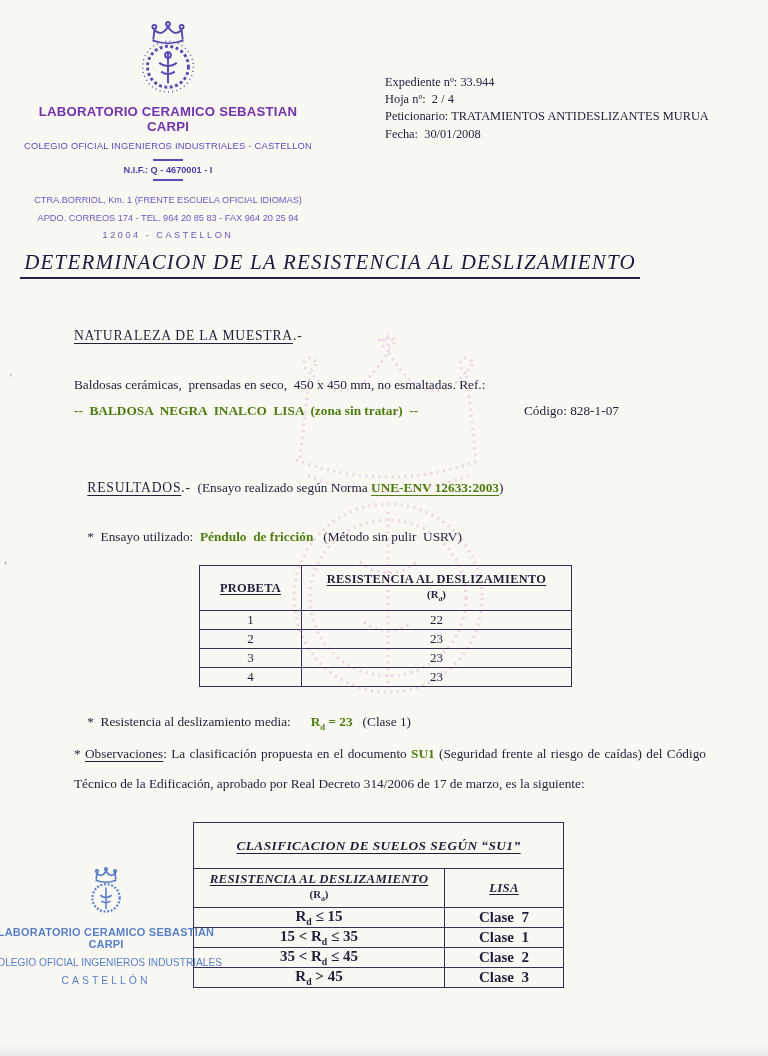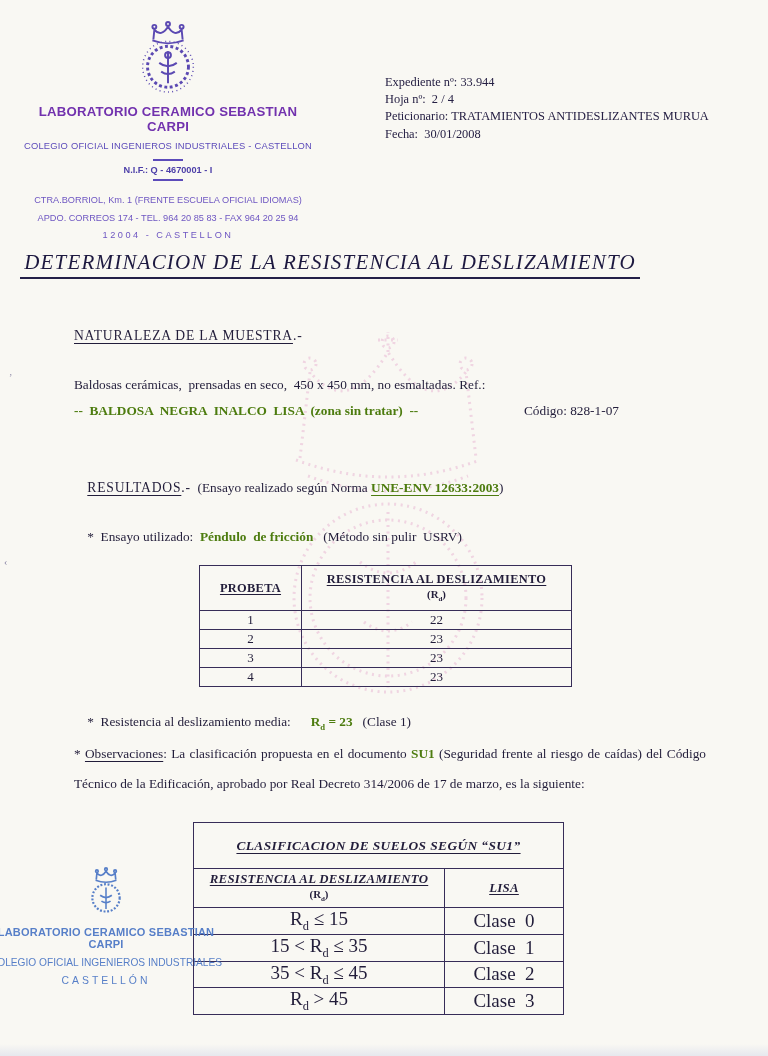--- a/index.html
+++ b/index.html
@@ -56,21 +56,21 @@
   .th-main { font-size:12.4px; font-weight:bold; letter-spacing:.3px;
     text-decoration:underline; text-underline-offset:2px; }
   .th-sub { font-size:10.8px; font-weight:bold; margin-top:1px; }
   .t2 .title-cell { height:45px; vertical-align:middle; }
   .t2 .title-cell div { font-style:italic; font-size:13.4px; font-weight:bold; letter-spacing:.4px;
     text-decoration:underline; text-underline-offset:3px; }
   .t2 .hdr-cell { height:38px; vertical-align:middle; }
   .t2 .hdr-main { font-size:12.8px; font-weight:bold; font-style:italic; letter-spacing:.3px;
     text-decoration:underline; text-underline-offset:2px; }
   .t2 .hdr-sub { font-size:10.8px; margin-top:1px; }
-  .t2 tbody td { height:18.8px; font-size:19px; }
+  .t2 tbody td { height:18.8px; font-size:15px;font-weight:bold; }
 
   
   .stamp { left:-12px; top:864px; width:236px; text-align:center; z-index:3;
     font-family:"Liberation Sans", sans-serif; color:#4f79c6; opacity:.95; }
   .stamp-l1 { margin-top:2px; font-size:11px; font-weight:bold; letter-spacing:.2px; }
   .stamp-l2 { margin-top:7px; font-size:10.2px; }
   .stamp-l3 { margin-top:7px; font-size:10.4px; letter-spacing:3px; }
 
   
   .watermark { left:248px; top:326px; z-index:0; opacity:.5; }
@@ -207,21 +207,21 @@
           <div class="hdr-sub"><span>(R</span><sub>d</sub><span>)</span></div>
         </th>
         <th class="hdr-cell">
           <div class="hdr-main">LISA</div>
         </th>
       </tr>
     </thead>
     <tbody>
       <tr>
         <td class="pre"><span>R</span><sub>d</sub><span> ≤ 15</span></td>
-        <td class="pre">Clase  0</td>
+        <td class="pre">Clase  7</td>
       </tr>
       <tr>
         <td class="pre"><span>15 &lt; R</span><sub>d</sub><span> ≤ 35</span></td>
         <td class="pre">Clase  1</td>
       </tr>
       <tr>
         <td class="pre"><span>35 &lt; R</span><sub>d</sub><span> ≤ 45</span></td>
         <td class="pre">Clase  2</td>
       </tr>
       <tr>

